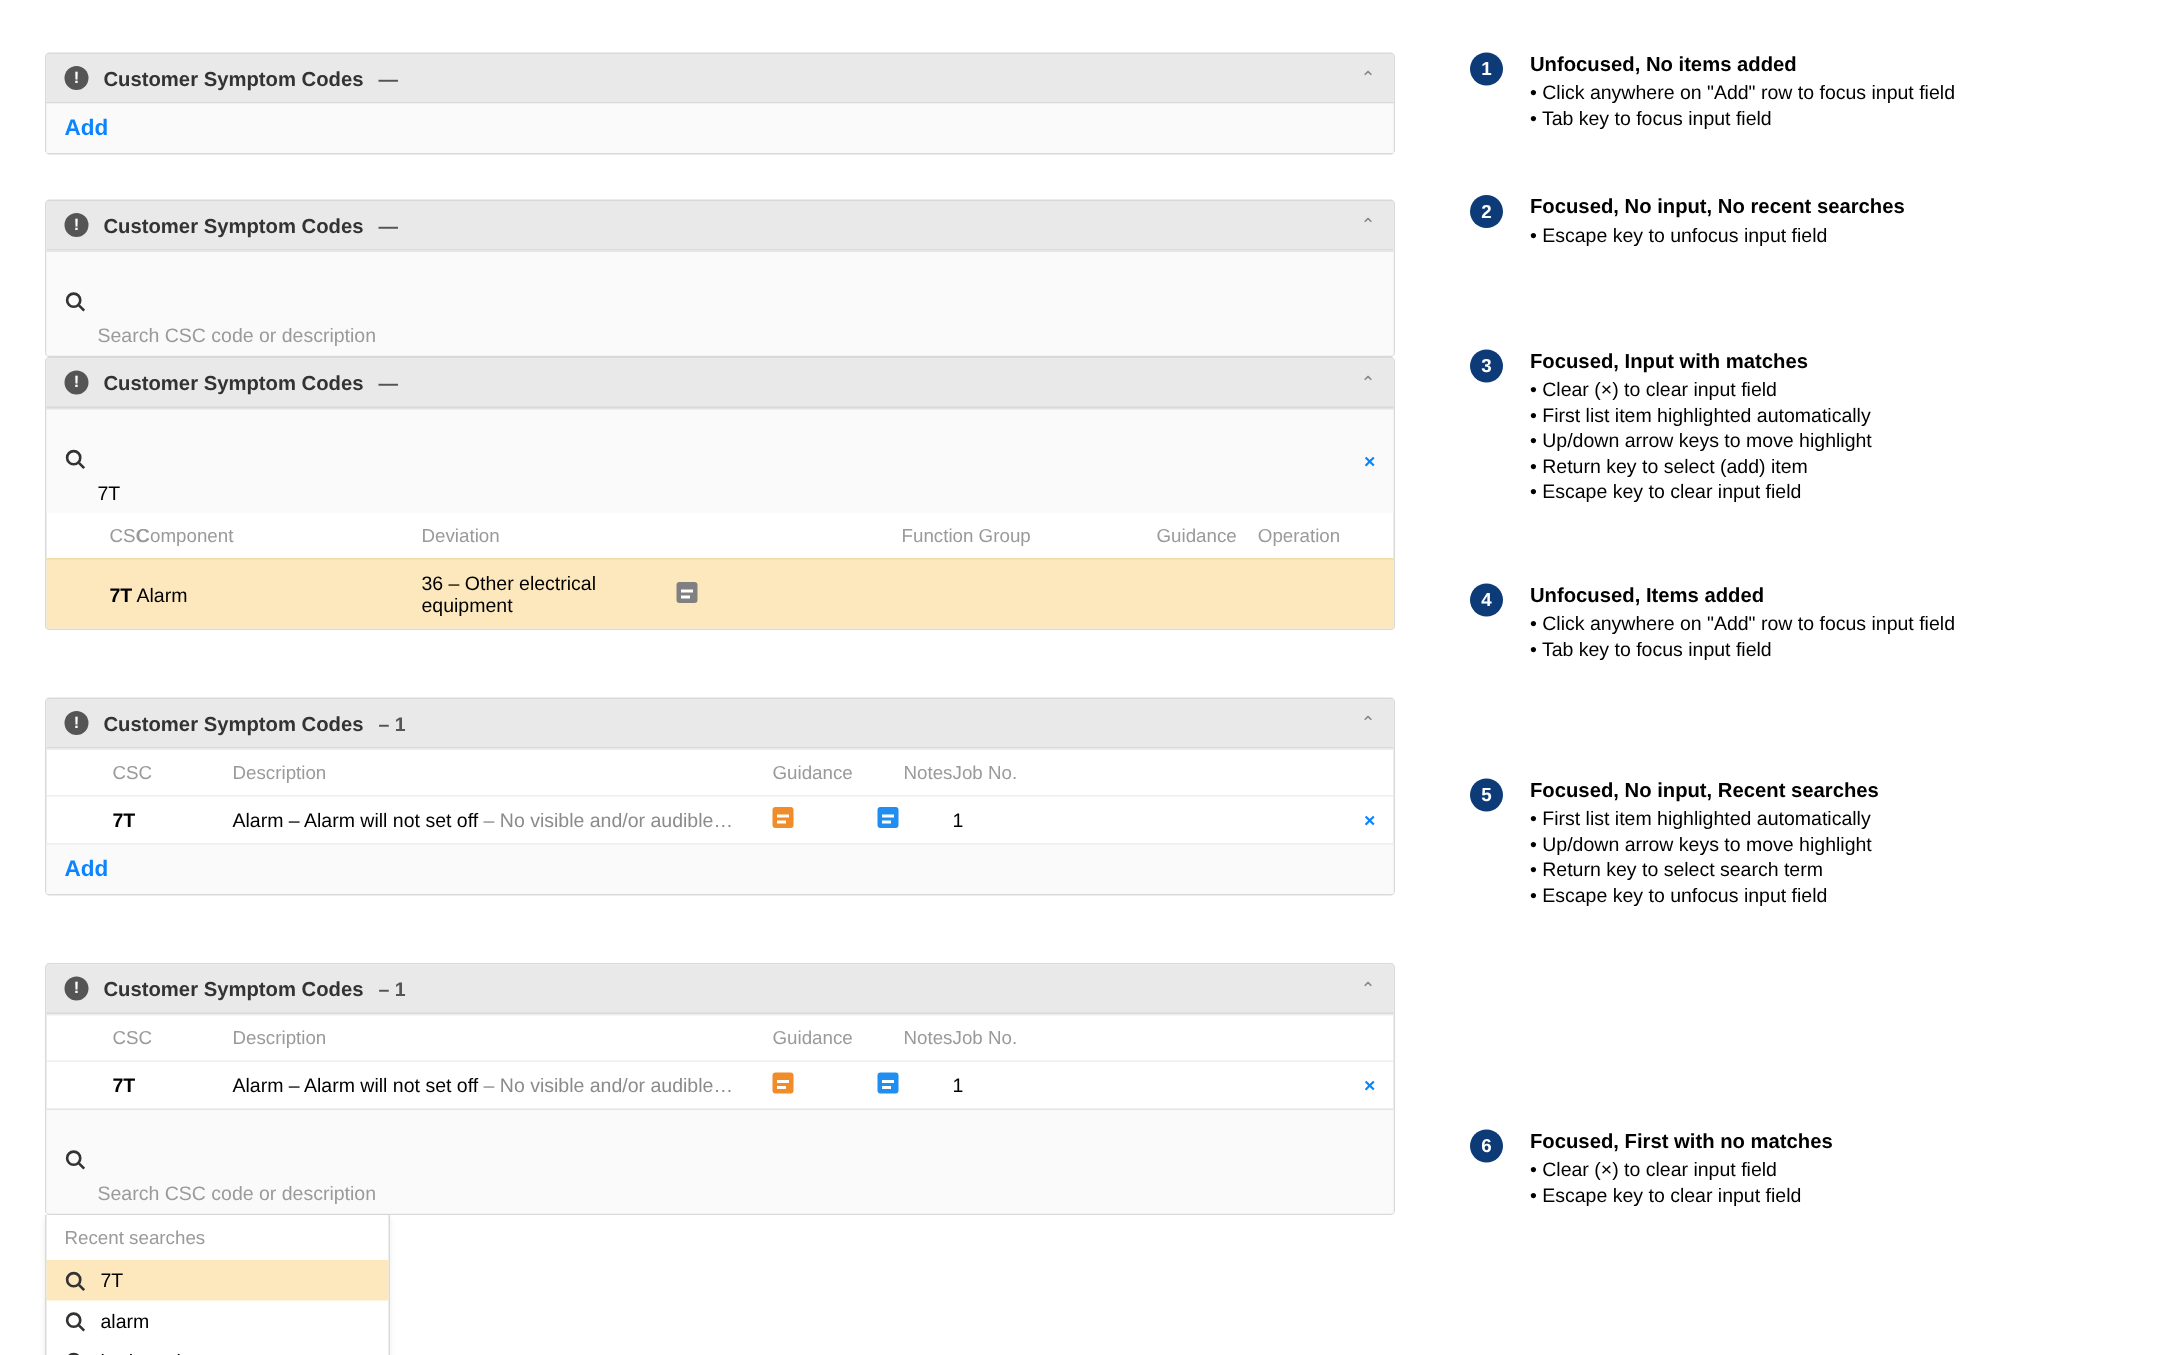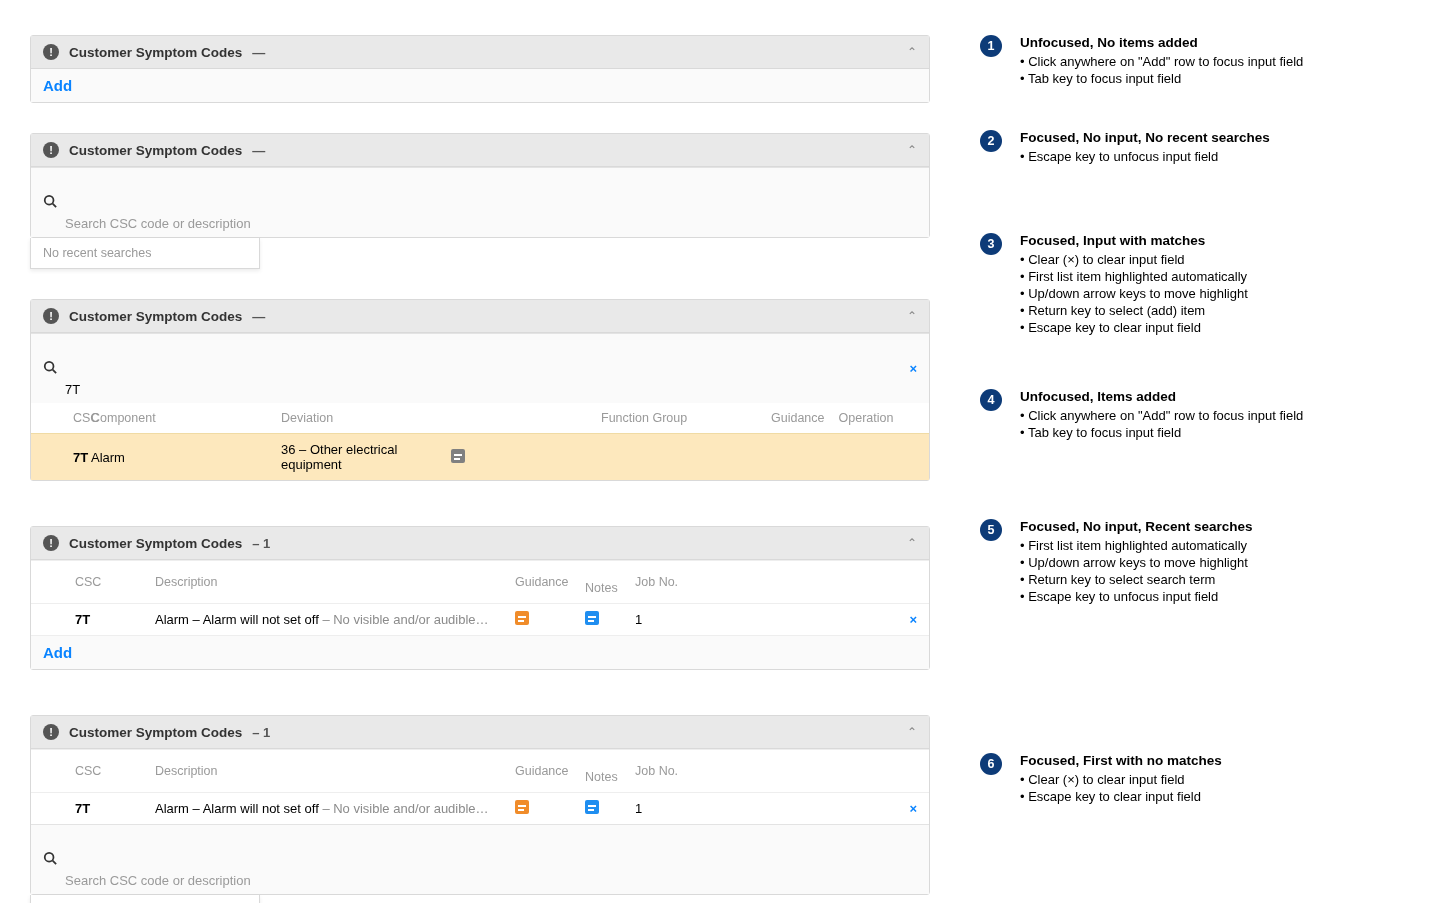--- a/index.html
+++ b/index.html
@@ -106,21 +106,21 @@
   .result-row .c-dev { width: 320px; }
   .result-row .c-dev .gray { color: #8b8b8b; }
   .result-row .c-fg { width: 170px; }
   .result-row .c-guid { width: 60px; }
   .result-row .c-op { width: 70px; }
 
   
   .ith .c-csc { width: 80px; }
   .ith .c-desc { width: 360px; }
   .ith .c-guid { width: 70px; text-align: left; }
-  .ith .c-notes { width: 50px; text-align: left; margin-top: 12px; }
+  .ith .c-notes { width: 50px; text-align: right; }
   .ith .c-job { width: 60px; text-align: left; }
 
   .item-row {
     display: flex; align-items: center; padding: 7px 12px 7px 44px;
     border-top: 1px solid #eee;
   }
   .item-row .c-csc { width: 80px; font-weight: 700; }
   .item-row .c-desc { width: 360px; }
   .item-row .c-desc .gray { color: #8b8b8b; }
   .item-row .c-guid { width: 70px; }
@@ -202,23 +202,20 @@
       </div>
       <div class="search-row">
         <span>
           <svg class="svg-search" viewBox="0 0 16 16" fill="none" stroke="#333" stroke-width="2">
               <circle cx="7" cy="7" r="5"></circle>
               <line x1="11" y1="11" x2="15" y2="15"></line>
             </svg>
         </span>
         <input class="search-input" placeholder="Search CSC code or description" style="">
       </div>
-    </div>
-    <div class="dropdown gap-md">
-      <div class="dropdown-label">No recent searches</div>
     </div>
 
     <div class="panel gap-lg">
       <div class="panel-header">
         <span class="warn-icon">!</span>
         <span class="hdr-title">Customer Symptom Codes</span>
         <span class="hdr-suffix">—</span>
         <span class="hdr-spacer"></span>
         <span class="chevron">⌃</span>
       </div>

